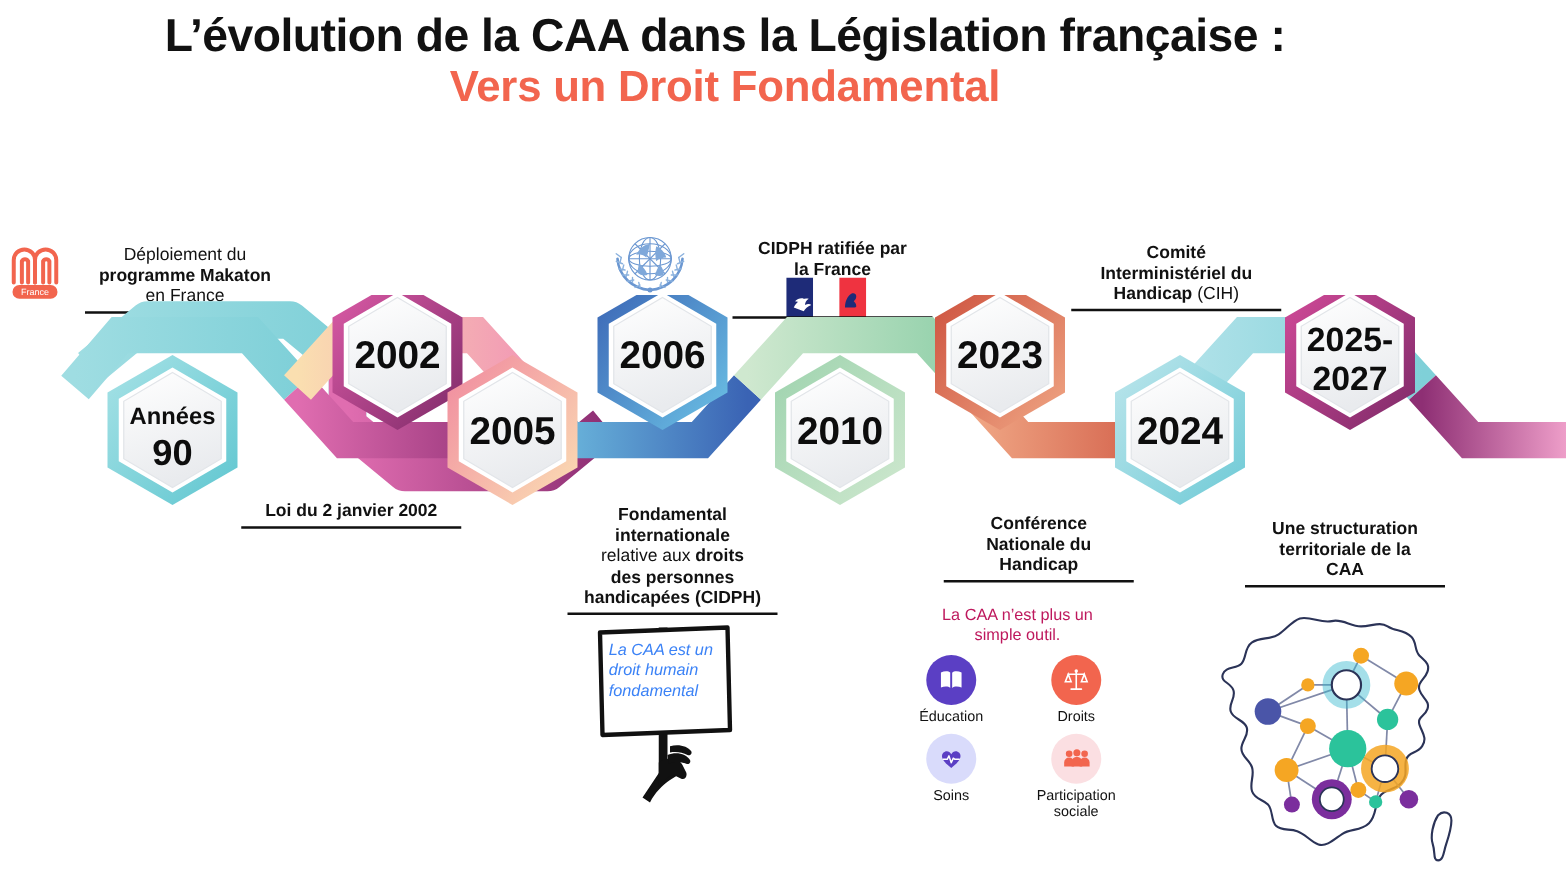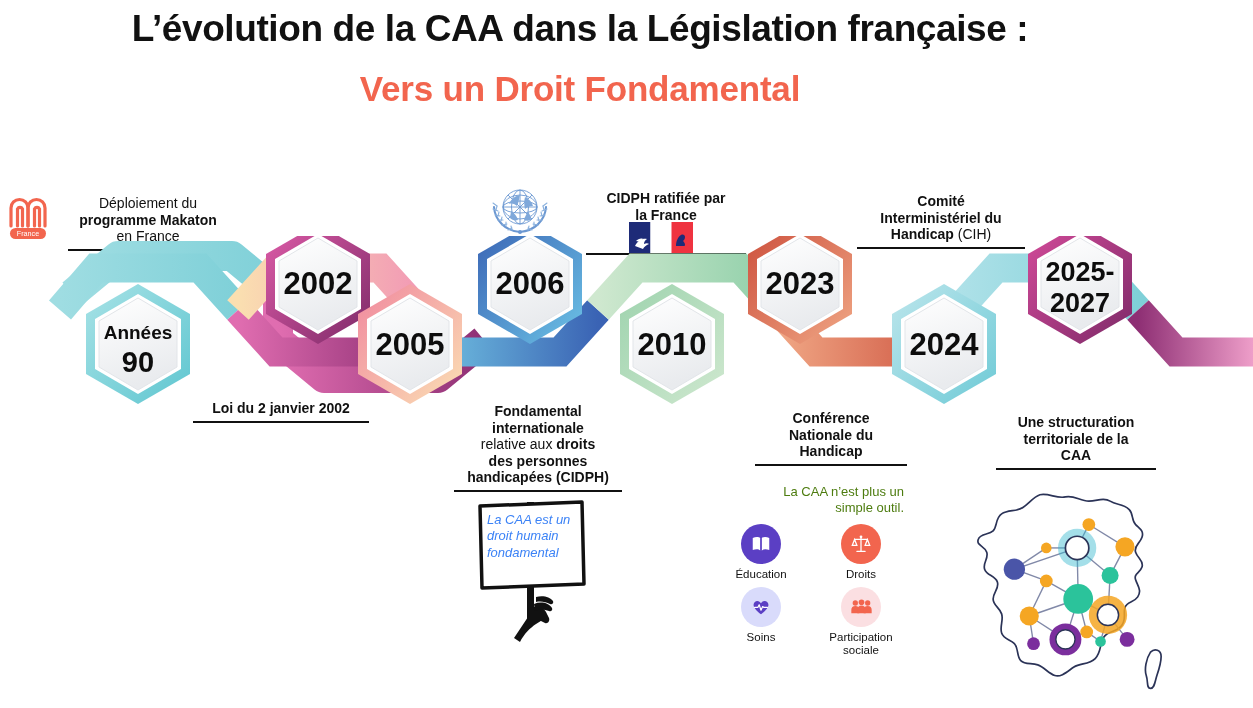--- a/index.html
+++ b/index.html
@@ -15,21 +15,21 @@
   .stage{position:absolute;inset:0;}
 
   
   .title-block{position:absolute;top:8px;left:0;width:1160px;text-align:center;}
   .title-line1{
     font-size:37px;font-weight:700;letter-spacing:-0.4px;
     color:#111111;line-height:1.12;white-space:nowrap;
   }
   .title-line2{
     font-size:35px;font-weight:700;letter-spacing:-0.2px;
-    color:#f2654e;line-height:1.12;margin-top:20px;
+    color:#f2654e;line-height:1.12;margin-top:1px;
   }
 
   
   .lbl{position:absolute;text-align:center;font-size:14px;line-height:1.18;color:#111;}
   .lbl .b{font-weight:700;}
   .lbl .n{font-weight:400;}
   .rule{height:2px;background:#111;margin:4px auto 0 auto;}
 
   
   #timeline{position:absolute;left:0;top:236px;width:1253px;height:190px;}
@@ -58,21 +58,21 @@
   .icon-cell{width:78px;text-align:center;}
   .icon-circle{
     width:40px;height:40px;border-radius:50%;
     margin:0 auto 4px auto;display:flex;align-items:center;justify-content:center;
   }
   .icon-cap{font-size:11.5px;line-height:1.15;color:#111;}
 
   
   .mapwrap{position:absolute;left:960px;top:482px;width:230px;height:218px;}
 
-  .subnote{position:absolute;text-align:right;font-size:13px;line-height:1.2;color:#4d7c0f;}
+  .subnote{position:absolute;text-align:center;font-size:13px;line-height:1.2;color:#be185d;}
 </style>
 </head>
 <body>
 
 <div class="stage">
 
   <div class="title-block">
     <div class="title-line1">L’évolution de la CAA dans la Législation française :</div>
     <div class="title-line2">Vers un Droit Fondamental</div>
   </div>

